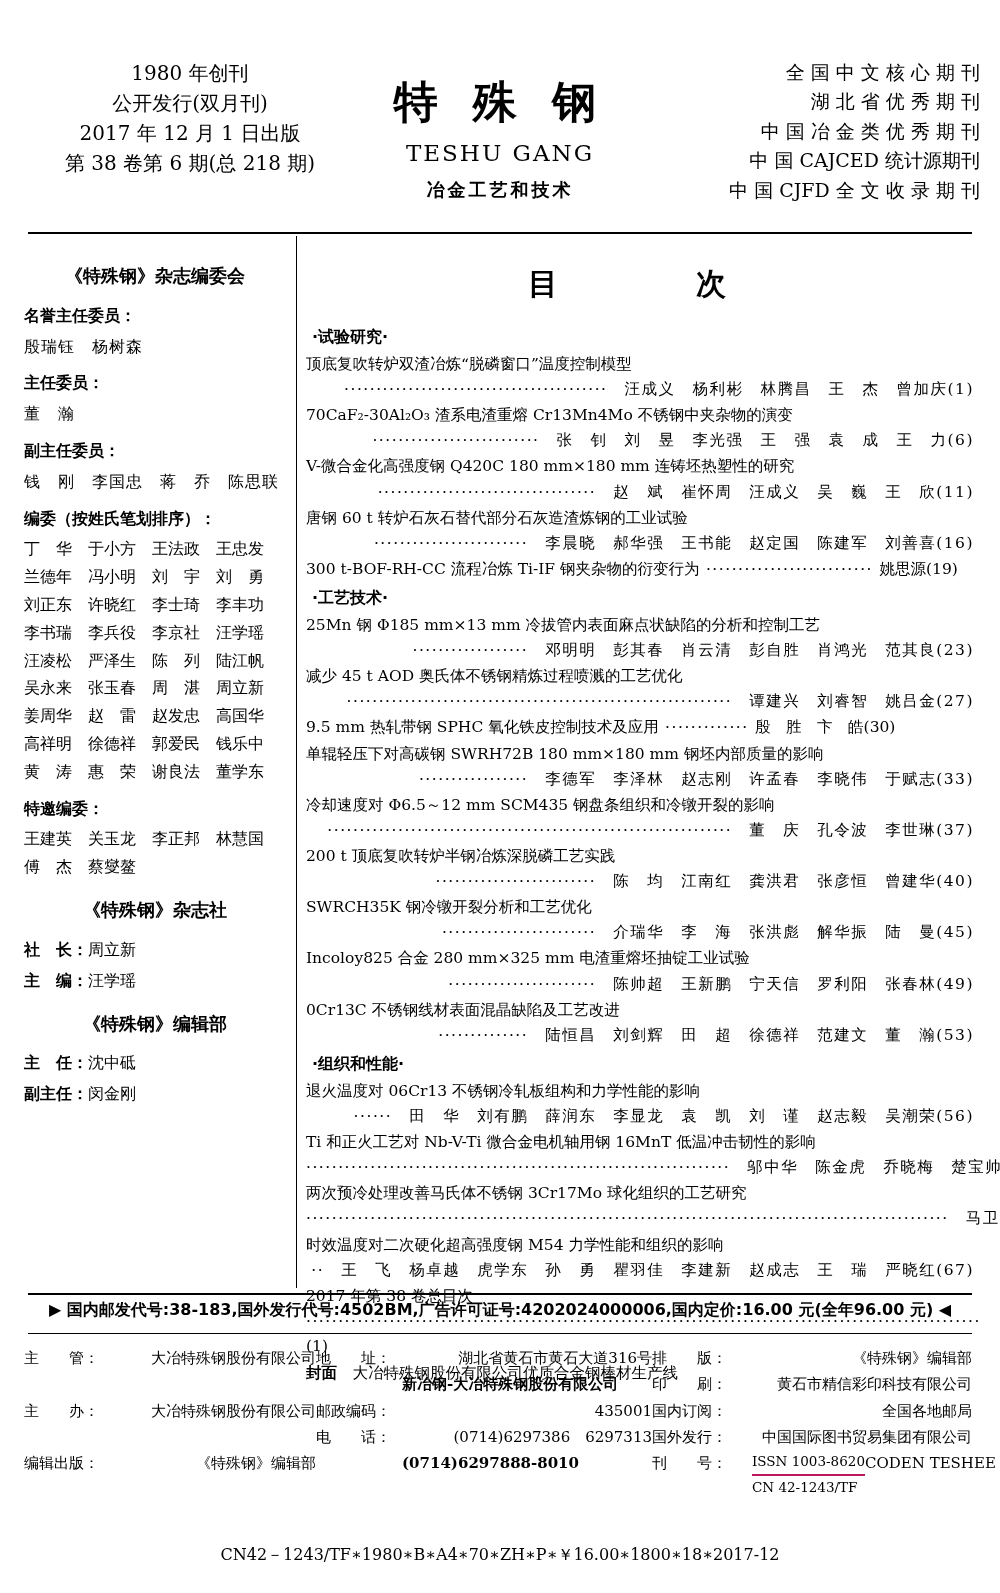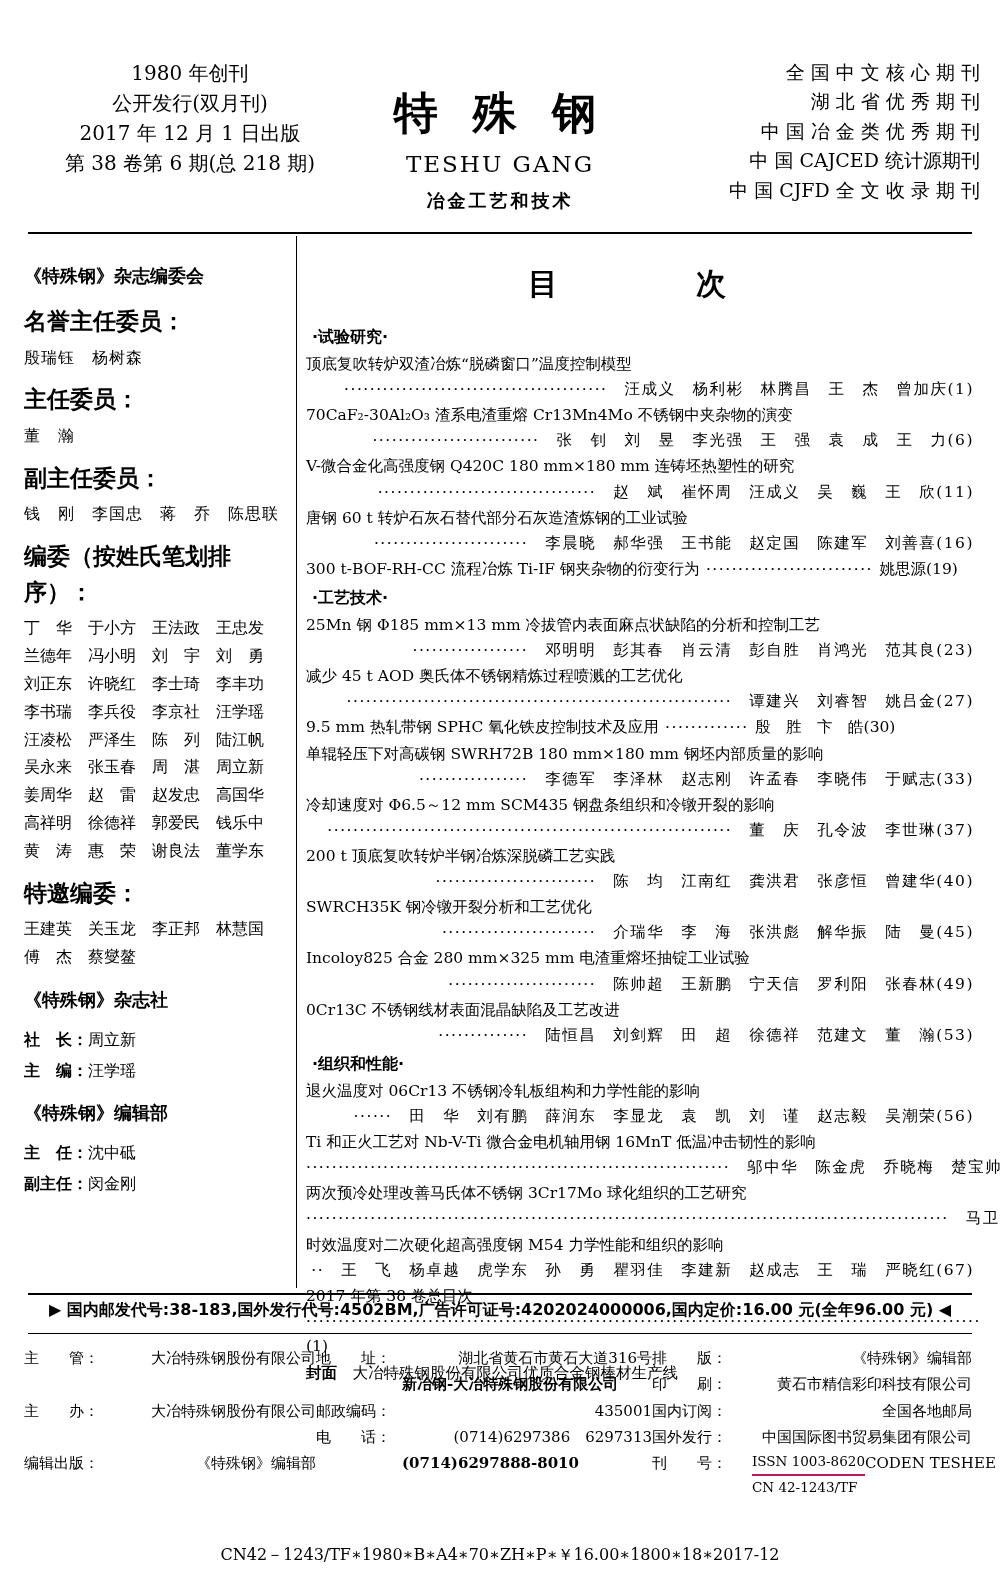--- a/index.html
+++ b/index.html
@@ -11,35 +11,35 @@
     position:relative;
     overflow:hidden;
   }
   .page{position:absolute;left:0;top:0;width:1000px;height:1593px;}
 
   
   .masthead{position:absolute;left:30px;top:48px;width:940px;height:165px;}
   .mh-left{position:absolute;left:30px;top:10px;width:260px;text-align:center;line-height:1.5;font-size:20px;}
   .mh-left div{white-space:nowrap;}
   .mh-center{position:absolute;left:310px;top:0px;width:320px;text-align:center;}
-  .mh-title{font-family:"DejaVu Sans","Liberation Sans",sans-serif;font-weight:bold;font-size:44px;letter-spacing:10px;margin-top:36px;}
+  .mh-title{font-family:"DejaVu Sans","Liberation Sans",sans-serif;font-weight:bold;font-size:44px;letter-spacing:10px;margin-top:25px;}
   .mh-pinyin{font-size:23px;letter-spacing:2px;margin-top:8px;font-family:"DejaVu Serif","Liberation Serif",serif;}
   .mh-sub{font-size:18px;letter-spacing:3px;margin-top:12px;font-family:"DejaVu Sans","Liberation Sans",sans-serif;font-weight:bold;}
   .mh-right{position:absolute;left:660px;top:10px;width:290px;text-align:right;line-height:1.55;font-size:19px;}
   .mh-right div{white-space:nowrap;}
 
   .rule-top{position:absolute;left:28px;top:232px;width:944px;border-top:2px solid #000;}
   .rule-bottom{position:absolute;left:28px;top:1293px;width:944px;border-top:2px solid #000;}
   .rule-bottom2{position:absolute;left:28px;top:1333px;width:944px;border-top:1px solid #000;}
   .vrule{position:absolute;left:296px;top:236px;height:1052px;border-left:1px solid #000;}
 
   
   .leftcol{position:absolute;left:24px;top:246px;width:262px;font-size:16px;line-height:1.55;}
-  .lc-head{text-align:left;font-weight:bold;font-size:18px;margin:16px 0 14px 0;font-family:"DejaVu Sans","Liberation Sans",sans-serif;}
-  .lc-label{font-weight:bold;font-size:23px;margin:12px 0 6px 0;font-family:"DejaVu Sans","Liberation Sans",sans-serif;}
+  .lc-head{text-align:center;font-weight:bold;font-size:18px;margin:16px 0 14px 0;font-family:"DejaVu Sans","Liberation Sans",sans-serif;}
+  .lc-label{font-weight:bold;font-size:16px;margin:12px 0 6px 0;font-family:"DejaVu Sans","Liberation Sans",sans-serif;}
   .lc-names{font-size:16px;letter-spacing:1px;margin-bottom:4px;}
   .lc-row{display:flex;justify-content:flex-start;gap:16px;font-size:16px;margin-bottom:3px;}
   .lc-row span{white-space:nowrap;}
   .lc-kv{font-size:16px;margin:6px 0;}
   .lc-kv b{font-weight:bold;text-align:center;}
 
   
   .rightcol{position:absolute;left:306px;top:246px;width:668px;}
   .toc-title{text-align:center;font-size:30px;font-weight:bold;letter-spacing:26px;margin:18px 0 22px 0;font-family:"DejaVu Sans","Liberation Sans",sans-serif;}
   .sec{font-size:16px;font-weight:bold;margin:6px 0 4px 6px;font-family:"DejaVu Sans","Liberation Sans",sans-serif;}

